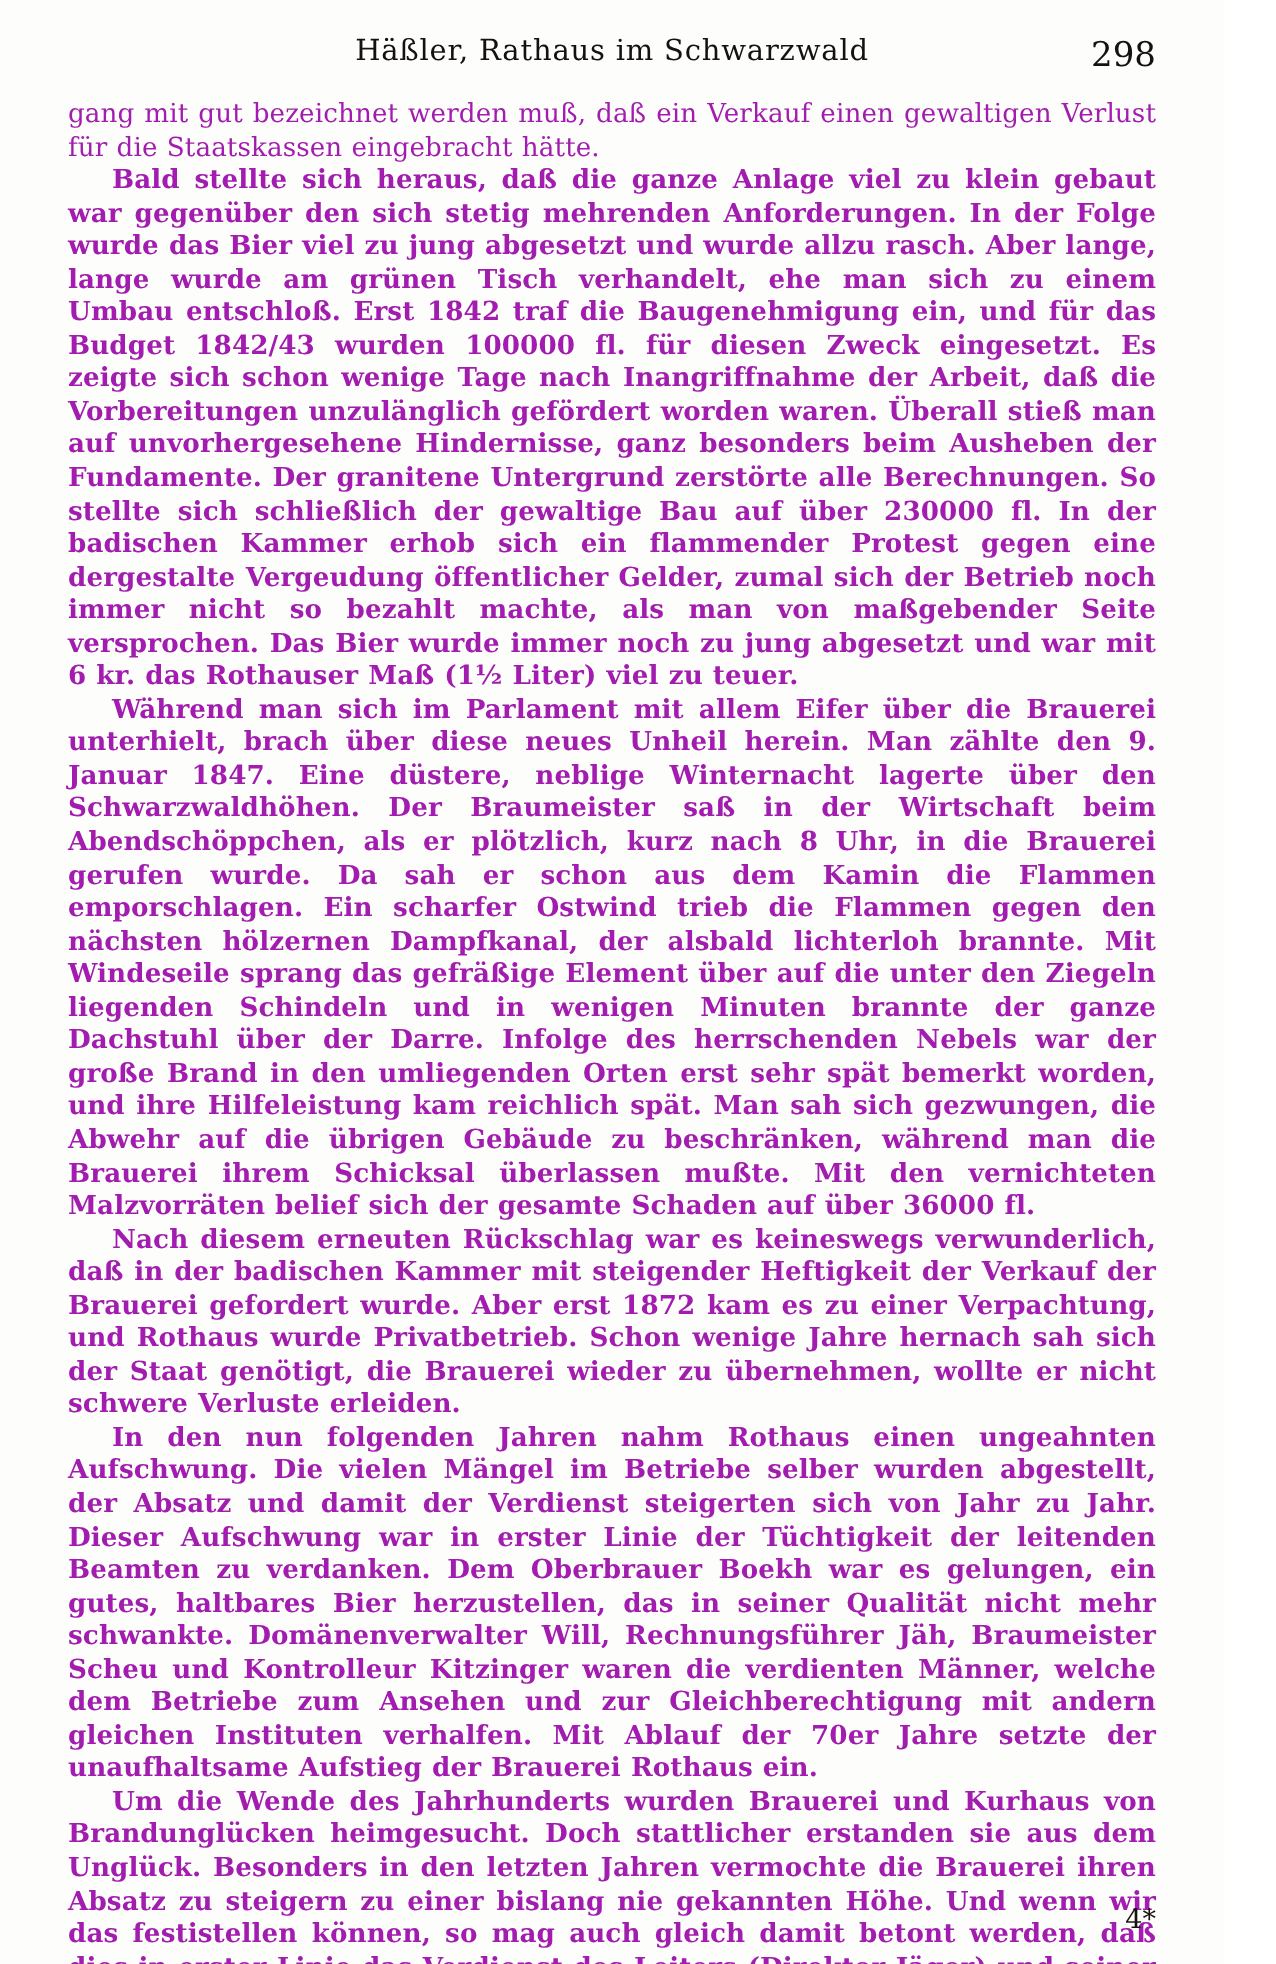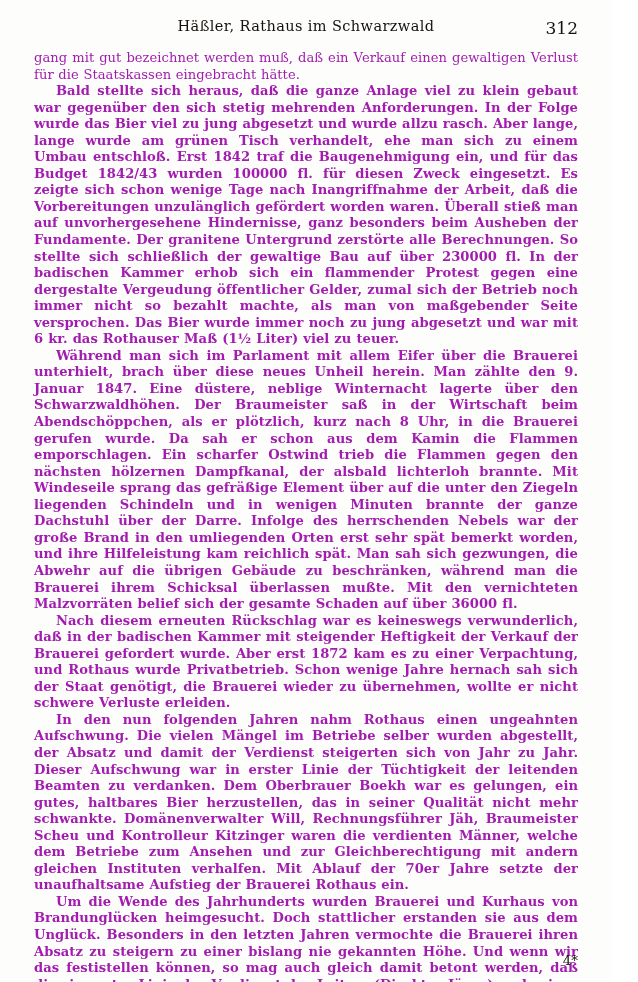--- a/index.html
+++ b/index.html
@@ -72,21 +72,21 @@
     font-family: "DejaVu Serif", serif;
   }
 </style>
 </head>
 <body>
 
 <div class="page">
 
   <div class="header">
     <div class="running-title">Häßler, Rathaus im Schwarzwald</div>
-    <div class="page-number">312</div>
+    <div class="page-number">298</div>
   </div>
 
   <div class="body-text">
     <p>gang mit gut bezeichnet werden muß, daß ein Verkauf einen gewaltigen Verlust für die Staatskassen eingebracht hätte.</p>
     <p class="indent">Bald stellte sich heraus, daß die ganze Anlage viel zu klein gebaut war gegenüber den sich stetig mehrenden Anforderungen. In der Folge wurde das Bier viel zu jung abgesetzt und wurde allzu rasch. Aber lange, lange wurde am grünen Tisch verhandelt, ehe man sich zu einem Umbau entschloß. Erst 1842 traf die Baugenehmigung ein, und für das Budget 1842/43 wurden 100000 fl. für diesen Zweck eingesetzt. Es zeigte sich schon wenige Tage nach Inangriffnahme der Arbeit, daß die Vorbereitungen unzulänglich gefördert worden waren. Überall stieß man auf unvorhergesehene Hindernisse, ganz besonders beim Ausheben der Fundamente. Der granitene Untergrund zerstörte alle Berechnungen. So stellte sich schließlich der gewaltige Bau auf über 230000 fl. In der badischen Kammer erhob sich ein flammender Protest gegen eine dergestalte Vergeudung öffentlicher Gelder, zumal sich der Betrieb noch immer nicht so bezahlt machte, als man von maßgebender Seite versprochen. Das Bier wurde immer noch zu jung abgesetzt und war mit 6 kr. das Rothauser Maß (1½ Liter) viel zu teuer.</p>
     <p class="indent">Während man sich im Parlament mit allem Eifer über die Brauerei unterhielt, brach über diese neues Unheil herein. Man zählte den 9. Januar 1847. Eine düstere, neblige Winternacht lagerte über den Schwarzwaldhöhen. Der Braumeister saß in der Wirtschaft beim Abendschöppchen, als er plötzlich, kurz nach 8 Uhr, in die Brauerei gerufen wurde. Da sah er schon aus dem Kamin die Flammen emporschlagen. Ein scharfer Ostwind trieb die Flammen gegen den nächsten hölzernen Dampfkanal, der alsbald lichterloh brannte. Mit Windeseile sprang das gefräßige Element über auf die unter den Ziegeln liegenden Schindeln und in wenigen Minuten brannte der ganze Dachstuhl über der Darre. Infolge des herrschenden Nebels war der große Brand in den umliegenden Orten erst sehr spät bemerkt worden, und ihre Hilfeleistung kam reichlich spät. Man sah sich gezwungen, die Abwehr auf die übrigen Gebäude zu beschränken, während man die Brauerei ihrem Schicksal überlassen mußte. Mit den vernichteten Malzvorräten belief sich der gesamte Schaden auf über 36000 fl.</p>
     <p class="indent">Nach diesem erneuten Rückschlag war es keineswegs verwunderlich, daß in der badischen Kammer mit steigender Heftigkeit der Verkauf der Brauerei gefordert wurde. Aber erst 1872 kam es zu einer Verpachtung, und Rothaus wurde Privatbetrieb. Schon wenige Jahre hernach sah sich der Staat genötigt, die Brauerei wieder zu übernehmen, wollte er nicht schwere Verluste erleiden.</p>
     <p class="indent">In den nun folgenden Jahren nahm Rothaus einen ungeahnten Aufschwung. Die vielen Mängel im Betriebe selber wurden abgestellt, der Absatz und damit der Verdienst steigerten sich von Jahr zu Jahr. Dieser Aufschwung war in erster Linie der Tüchtigkeit der leitenden Beamten zu verdanken. Dem Oberbrauer Boekh war es gelungen, ein gutes, haltbares Bier herzustellen, das in seiner Qualität nicht mehr schwankte. Domänenverwalter Will, Rechnungsführer Jäh, Braumeister Scheu und Kontrolleur Kitzinger waren die verdienten Männer, welche dem Betriebe zum Ansehen und zur Gleichberechtigung mit andern gleichen Instituten verhalfen. Mit Ablauf der 70er Jahre setzte der unaufhaltsame Aufstieg der Brauerei Rothaus ein.</p>
     <p class="indent">Um die Wende des Jahrhunderts wurden Brauerei und Kurhaus von Brandunglücken heimgesucht. Doch stattlicher erstanden sie aus dem Unglück. Besonders in den letzten Jahren vermochte die Brauerei ihren Absatz zu steigern zu einer bislang nie gekannten Höhe. Und wenn wir das festistellen können, so mag auch gleich damit betont werden, daß dies in erster Linie das Verdienst des Leiters (Direktor Jäger) und seiner tüchtigen Angestellten- und Arbeiterschaft ist. Familie Winter aber hat dem Kurhaus zu seinem glänzenden Rufe verholfen, und alle, welche Rothaus kennen, denken mit Freuden zurück an die schönen Tage, die sie auf den Höhen dort oben verleben konnten.</p>
   </div>

